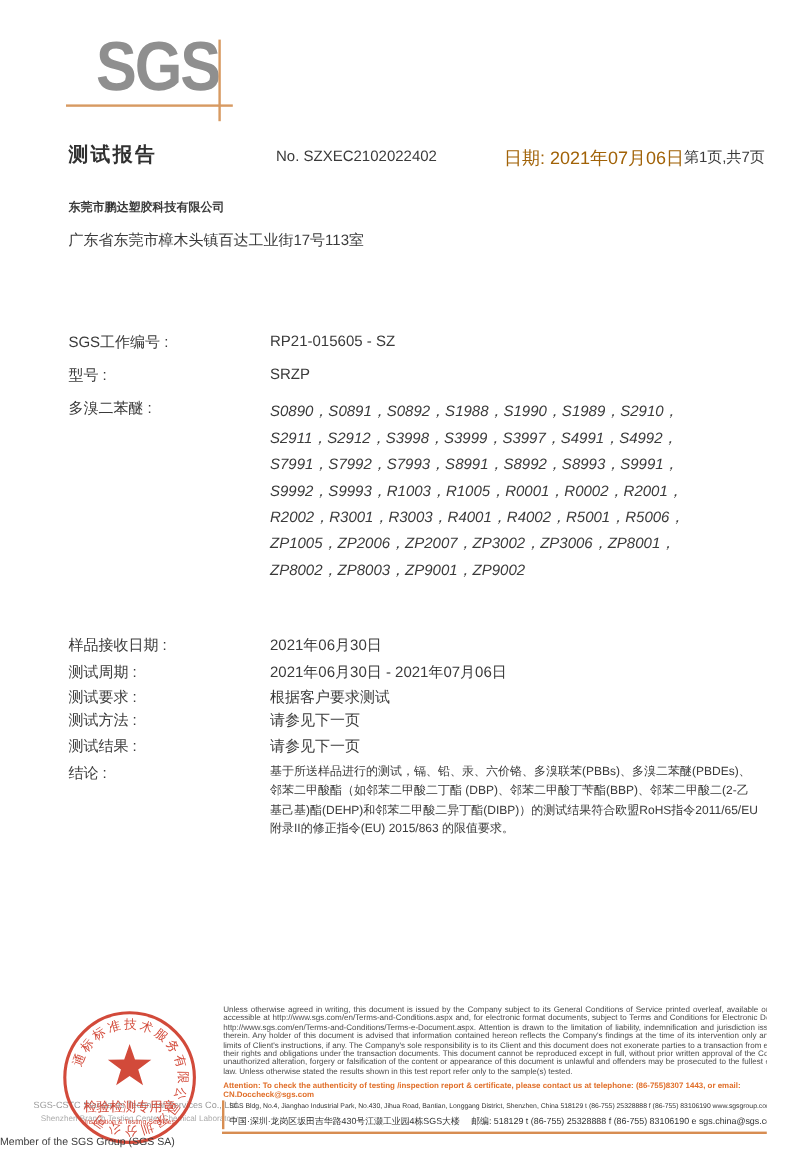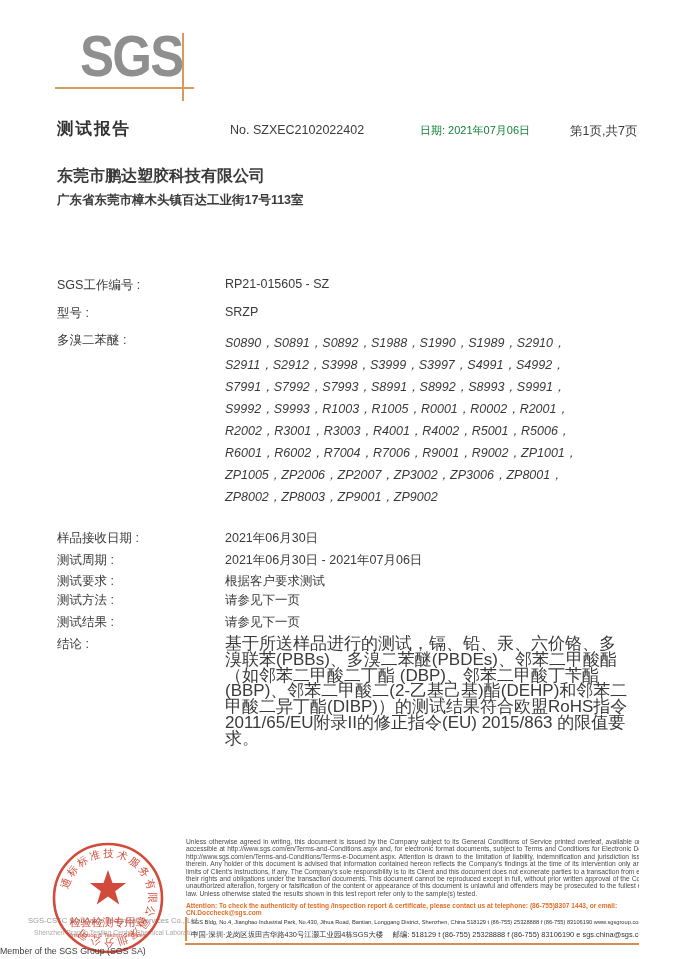--- a/index.html
+++ b/index.html
@@ -11,35 +11,35 @@
   .logo-text{
     position:absolute;left:80px;top:27px;font-size:58px;line-height:58px;
     font-weight:bold;color:#8f8f8f;letter-spacing:-2px;
     transform:scaleX(0.88);transform-origin:left top;
   }
   .logo-hline{position:absolute;left:55px;top:87px;width:139px;height:2px;background:#d79a62;}
   .logo-vline{position:absolute;left:182px;top:33px;width:2px;height:68px;background:#d79a62;}
   
   .doc-title{position:absolute;left:57px;top:118px;font-size:16.5px;font-weight:bold;color:#303030;letter-spacing:2px;}
   .report-no{position:absolute;left:230px;top:123px;font-size:12.5px;color:#3a3a3a;}
-  .report-date{position:absolute;left:420px;top:123px;font-size:11px;color:#15803d;}
+  .report-date{position:absolute;left:420px;top:123px;font-size:15px;color:#a16207;}
   .report-page{position:absolute;left:570px;top:123px;font-size:12.5px;color:#3a3a3a;text-align:center;}
   
-  .applicant-name{position:absolute;left:57px;top:166px;font-size:16px;font-weight:bold;color:#3a3a3a;}
-  .applicant-address{position:absolute;left:57px;top:192px;font-size:12.5px;font-weight:bold;color:#3a3a3a;}
+  .applicant-name{position:absolute;left:57px;top:166px;font-size:10px;font-weight:bold;color:#3a3a3a;}
+  .applicant-address{position:absolute;left:57px;top:192px;font-size:12.5px;font-weight:normal;color:#3a3a3a;}
   .statement{position:absolute;left:57px;top:251px;font-size:12.5px;font-weight:bold;color:#3a3a3a;}
   
   .frow{position:absolute;left:57px;width:575px;font-size:12.5px;color:#3a3a3a;}
   .flabel{position:absolute;left:0;top:0;white-space:nowrap;}
   .fvalue{position:absolute;left:168px;top:0;width:407px;}
   .r-job{top:277px}.r-model{top:305px}.r-ref{top:332px}
   .r-received{top:530px}.r-period{top:552px}.r-requirement{top:573px}
   .r-method{top:592px}.r-result{top:614px}.r-conclusion{top:636px}
   .ref-line{line-height:22px;white-space:nowrap;font-style:italic;}
-  .conclusion-text{font-size:17px;line-height:15.8px;color:#3a3a3a;}
+  .conclusion-text{font-size:10px;line-height:15.8px;color:#3a3a3a;}
   
   .disclaimer{
     position:absolute;left:186px;top:838px;width:489px;
     font-size:6.7px;line-height:7.4px;color:#4a4a4a;text-align:justify;
   }
   .attention{
     position:absolute;left:186px;top:902px;width:489px;
     font-size:6.6px;line-height:7.4px;color:#e06f2a;font-weight:bold;
   }
   .addr-block{position:absolute;left:185px;top:917px;width:489px;border-left:2px solid #d78d52;padding-left:4px;}
@@ -80,21 +80,20 @@
   </div>
 
   <div class="frow r-ref">
     <span class="flabel">多溴二苯醚 :</span>
     <span class="fvalue">
       <div class="ref-line">S0890，S0891，S0892，S1988，S1990，S1989，S2910，</div>
       <div class="ref-line">S2911，S2912，S3998，S3999，S3997，S4991，S4992，</div>
       <div class="ref-line">S7991，S7992，S7993，S8991，S8992，S8993，S9991，</div>
       <div class="ref-line">S9992，S9993，R1003，R1005，R0001，R0002，R2001，</div>
       <div class="ref-line">R2002，R3001，R3003，R4001，R4002，R5001，R5006，</div>
-      <div class="ref-line">R6001，R6002，R7004，R7006，R9001，R9002，ZP1001，</div>
       <div class="ref-line">ZP1005，ZP2006，ZP2007，ZP3002，ZP3006，ZP8001，</div>
       <div class="ref-line">ZP8002，ZP8003，ZP9001，ZP9002</div>
     </span>
   </div>
 
   <div class="frow r-received">
     <span class="flabel">样品接收日期 :</span>
     <span class="fvalue">2021年06月30日</span>
   </div>
 

